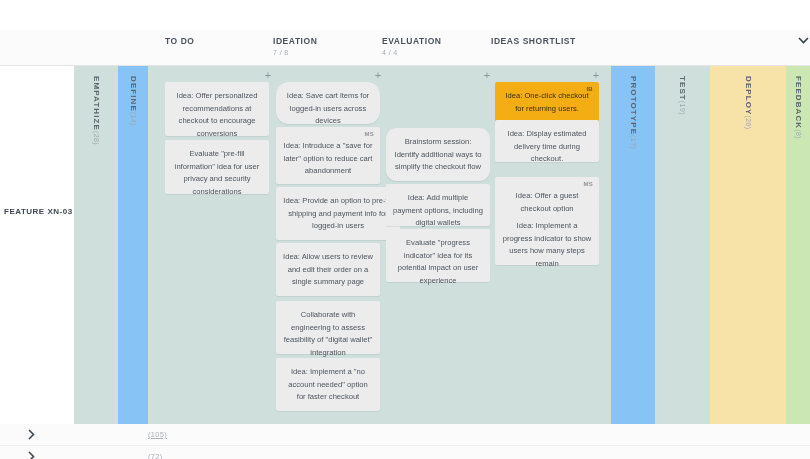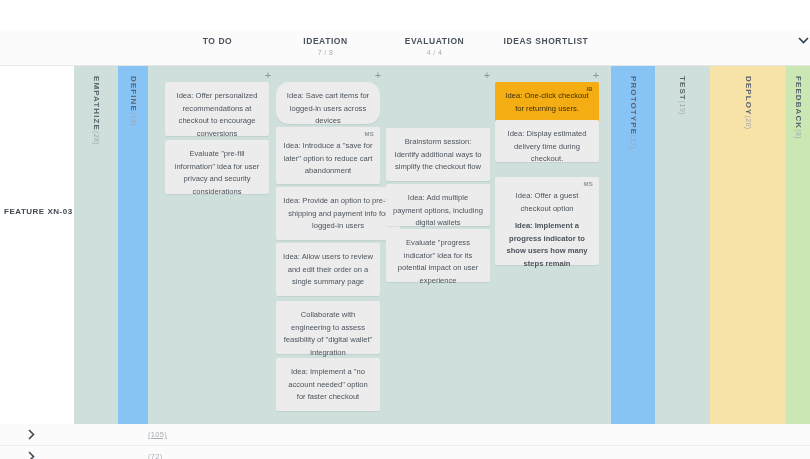--- a/index.html
+++ b/index.html
@@ -28,21 +28,21 @@
   }
   .chev {
     position:absolute; width:12px; height:12px;
     display:flex; align-items:center; justify-content:center;
     color:#30404f; font-size:11px; line-height:1;
     cursor:pointer;
   }
   .chev svg { display:block; }
 
   .col-head {
-    position:absolute; top:36px; text-align:center; white-space:nowrap;
+    position:absolute; top:36px; text-align:left; white-space:nowrap;
   }
   .col-head .ch-name {
     font-size:8.5px; font-weight:bold; letter-spacing:.55px; color:#4a525e;
     display:block;
   }
   .col-head .ch-count {
     font-size:7px; color:#a8adb4; display:block; margin-top:3px;
     letter-spacing:.4px;
   }
 
@@ -211,42 +211,42 @@
     <div class="card" style="left:276px; top:177px; width:104px; height:53px;">
       <span class="ctext">Idea: Allow users to review and edit their order on a single summary page</span>
     </div>
     <div class="card" style="left:276px; top:235px; width:104px; height:53px;">
       <span class="ctext">Collaborate with engineering to assess feasibility of "digital wallet" integration</span>
     </div>
     <div class="card" style="left:276px; top:292px; width:104px; height:53px;">
       <span class="ctext">Idea: Implement a "no account needed" option for faster checkout</span>
     </div>
 
-    <div class="card" style="left:386px; top:62px; width:104px; height:53px;">
+    <div class="card" style="left:386px; top:62px; width:104px; height:53px;border-radius:11px;">
       <span class="ctext">Brainstorm session: Identify additional ways to simplify the checkout flow</span>
     </div>
     <div class="card" style="left:386px; top:118px; width:104px; height:42px;">
       <span class="ctext">Idea: Add multiple payment options, including digital wallets</span>
     </div>
     <div class="card" style="left:386px; top:163px; width:104px; height:53px;">
       <span class="ctext">Evaluate "progress indicator" idea for its potential impact on user experience</span>
     </div>
 
     <div class="card hl" style="left:495px; top:16px; width:104px; height:47px; ">
       <span class="badge">IB</span>
       <span class="ctext">Idea: One-click checkout for returning users.</span>
     </div>
     <div class="card" style="left:495px; top:54px; width:104px; height:42px;">
       <span class="ctext">Idea: Display estimated delivery time during checkout.</span>
     </div>
     <div class="card" style="left:495px; top:111px; width:104px; height:42px; padding-top:13px;">
       <span class="badge">MS</span>
       <span class="ctext">Idea: Offer a guest checkout option</span>
     </div>
-    <div class="card" style="left:495px; top:146px; width:104px; height:53px;font-weight:bold;">
+    <div class="card" style="left:495px; top:146px; width:104px; height:53px;">
       <span class="ctext">Idea: Implement a progress indicator to show users how many steps remain</span>
     </div>
   </div>
 
   <div class="left-feature">FEATURE XN-03</div>
 
   <div class="lane-strip" style="left:74px; width:44px;  background:#cfe0dc;"></div>
   <div class="lane-strip" style="left:118px; width:30px; background:#87c4f5;"></div>
   <div class="lane-strip" style="left:148px; width:463px; background:#cfe0dc;"></div>
   <div class="lane-strip" style="left:611px; width:44px; background:#87c4f5;"></div>

